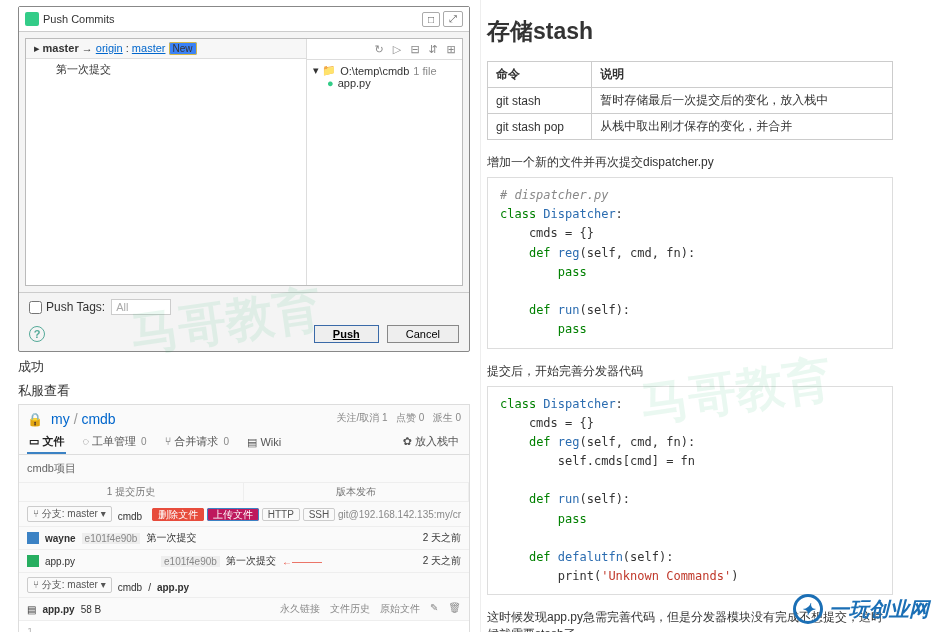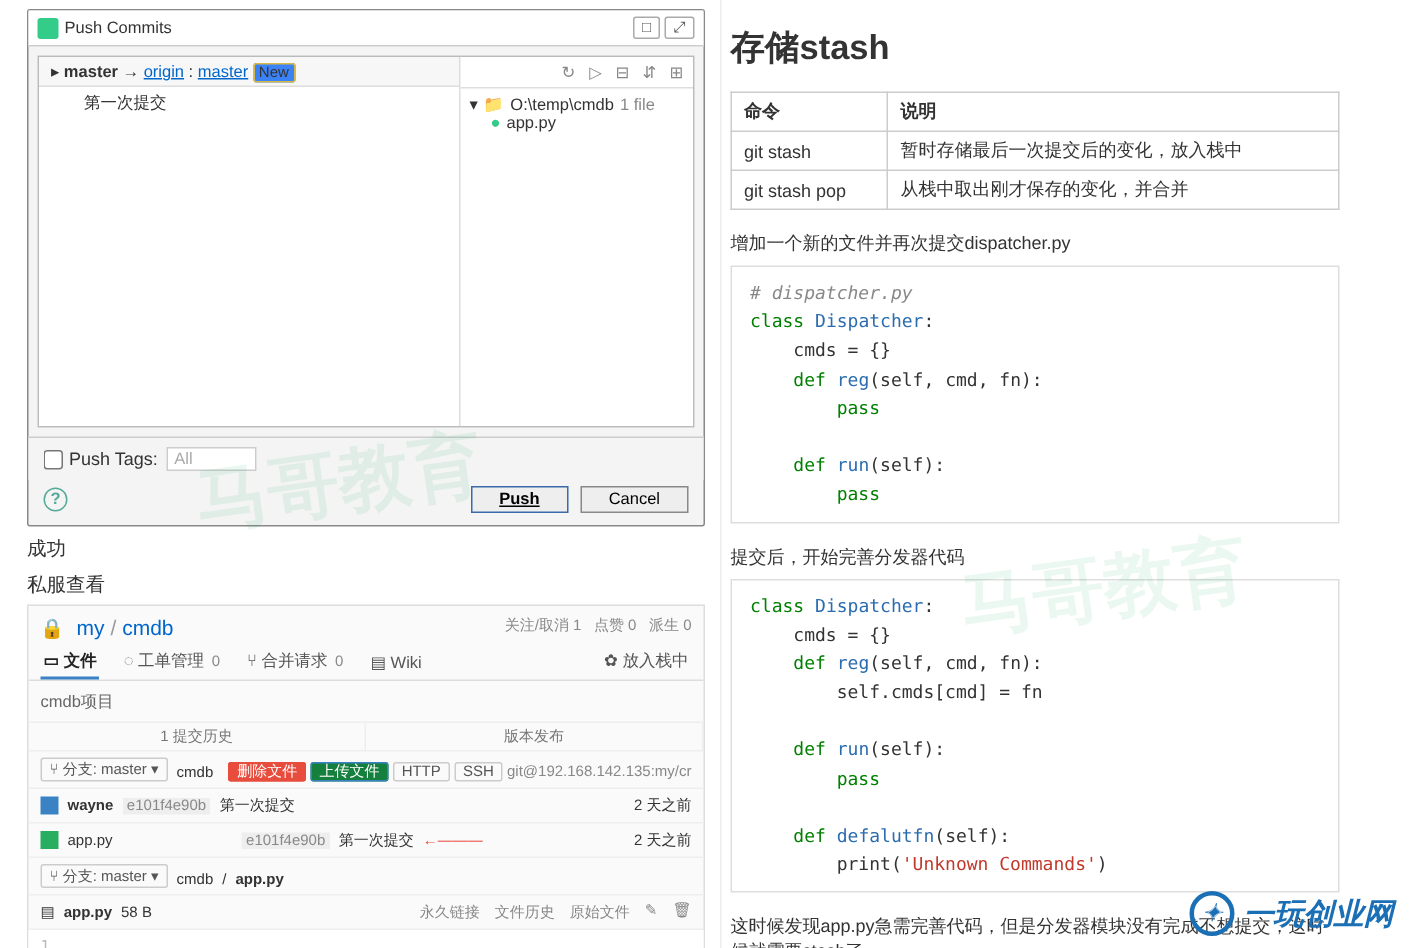--- a/index.html
+++ b/index.html
@@ -84,21 +84,21 @@
     display:flex; font-size:10px; border-top:1px solid #eee; border-bottom:1px solid #eee;
     height:20px; align-items:center;
   }
   .sub-tab { flex:1; text-align:center; padding:3px 0; color:#777; border-right:1px solid #eee; }
 
   .barrow {
     display:flex; align-items:flex-end; gap:6px; padding:4px 8px; font-size:10px; border-bottom:1px solid #eee;
   }
   .pill { border:1px solid #ccc; padding:0 5px; border-radius:2px; color:#555; }
   .pill.red { background:#e74c3c; color:#fff; border-color:#e74c3c; }
-  .pill.blue { background:#15803d; color:#fff; border-color:#3b82c4; }
+  .pill.blue { background:#be185d; color:#fff; border-color:#3b82c4; }
   .barrow .right { margin-left:auto; color:#888; }
 
   .commit-line { display:flex; align-items:center; gap:6px; padding:4px 8px; font-size:10px; border-bottom:1px solid #eee; }
   .sq { width:12px; height:12px; background:#3b82c4; }
   .sq.green { background:#27ae60; }
   .hash { background:#eee; padding:0 3px; color:#888; }
   .arrow { color:#e74c3c; }
 
   .filehdr { display:flex; align-items:center; padding:4px 8px; font-size:10px; border-bottom:1px solid #eee; gap:6px; }
   .filehdr .right { margin-left:auto; color:#888; display:flex; gap:10px; }

